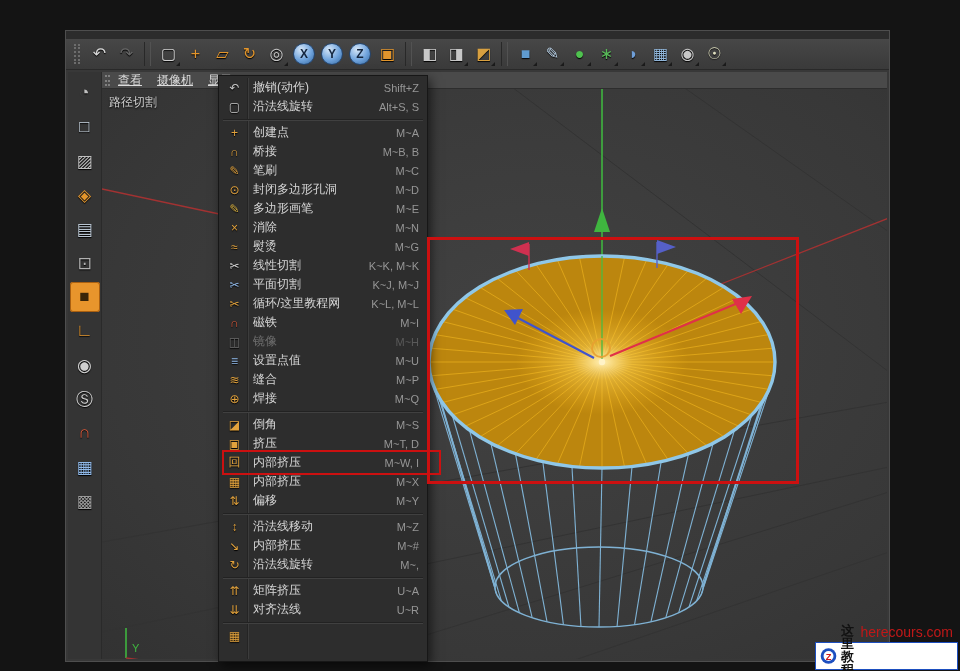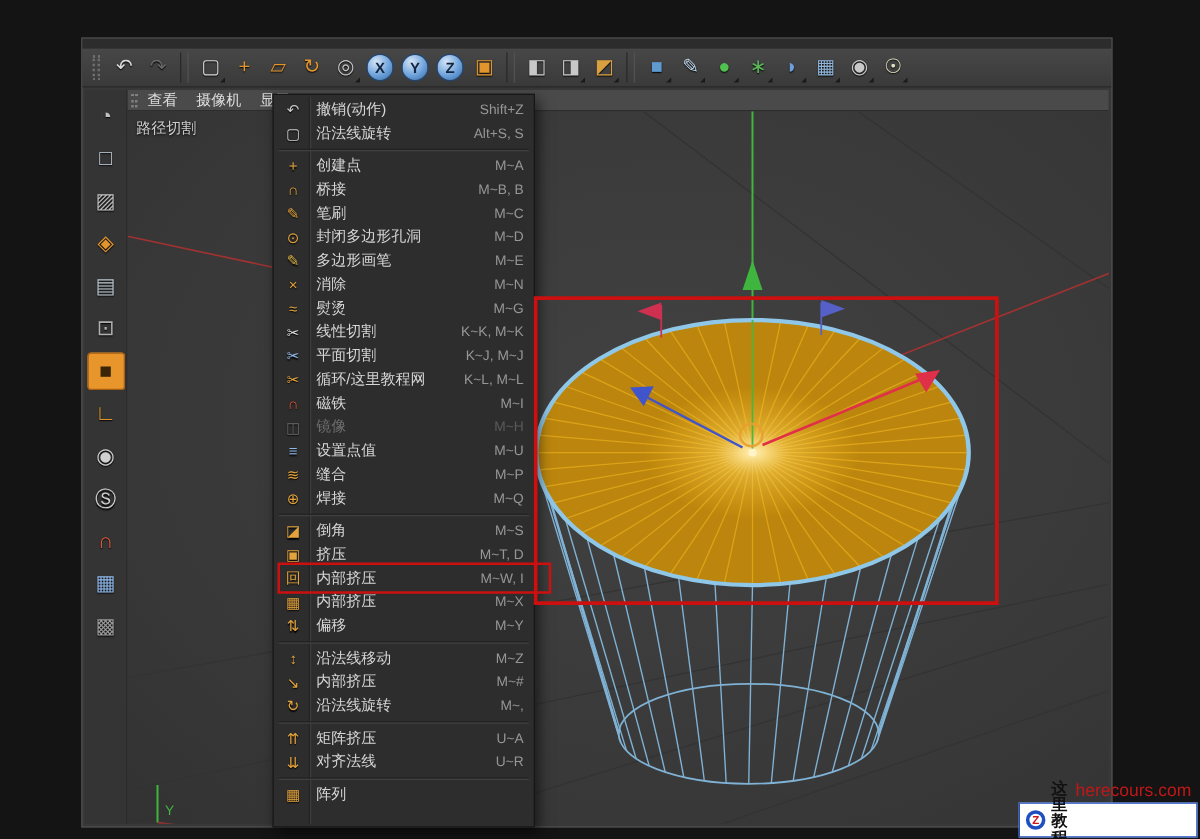--- a/index.html
+++ b/index.html
@@ -30,21 +30,21 @@
   .sbtn{width:30px;height:30px;margin:0 auto 4px auto;display:flex;align-items:center;justify-content:center;
     font-size:17px;border-radius:3px;cursor:default;text-shadow:0 1px 1px #000;}
   .sbtn.sel{background:#e8952c;box-shadow:0 0 0 1px #a95f10 inset;text-shadow:none;}
 
   
   .viewport{position:absolute;left:36px;top:41px;right:2px;bottom:2px;
     background:radial-gradient(ellipse at 55% 45%,#424242,#383838 70%,#323232 100%);overflow:hidden;}
   .vstrip{position:absolute;left:0;top:0;right:0;height:17px;background:#4a4a4a;
     border-bottom:1px solid #2d2d2d;display:flex;align-items:center;z-index:2;font-size:12px;color:#dcdcdc;}
   .vgrip{width:5px;height:11px;border-left:2px dotted #808080;border-right:2px dotted #808080;margin:0 8px 0 3px;}
-  .vstrip span.vmenu{margin-right:15px;cursor:default;}
+  .vstrip span.vmenu{margin-right:15px;cursor:default;text-decoration:underline;}
   .vlabel{position:absolute;left:7px;top:22px;z-index:2;font-size:12px;color:#cfcfcf;text-shadow:0 1px 2px #000;}
   #scene{position:absolute;left:0;top:0;z-index:1;}
 
   
   #context-menu{position:absolute;left:218px;top:75px;width:210px;height:587px;z-index:5;
     background:#2d2d2d;border:1px solid #171717;box-shadow:3px 4px 10px rgba(0,0,0,.55);
     padding:2px 0;overflow:hidden;}
   #context-menu::before{content:"";position:absolute;left:28px;top:2px;bottom:2px;
     border-left:1px solid #242424;border-right:1px solid #3c3c3c;}
   .mi{display:flex;align-items:center;height:19px;padding:0 8px 0 3px;font-size:12px;color:#d6d6d6;
@@ -436,21 +436,20 @@
         <span class="sc">U~A</span>
       </div>
       <div class="mi">
         <span class="ic" style="color: rgb(226, 162, 60);">⇊</span>
         <span class="lab">对齐法线</span>
         <span class="sc">U~R</span>
       </div>
       <div class="msep"></div>
       <div class="mi">
         <span class="ic" style="color: rgb(226, 162, 60);">▦</span>
-        <span class="lab">阵列</span>
         <span class="sc"></span>
       </div>
     </div>
 
   <div class="ann" style="left:427px;top:237px;width:372px;height:247px;"></div>
   <div class="ann small" style="left:222px;top:450px;width:219px;height:25px;"></div>
 
   <div class="watermark">
     <svg width="24" height="24" viewBox="0 0 24 24">
       <circle cx="12" cy="12" r="11" fill="#1d4fc0"></circle>

